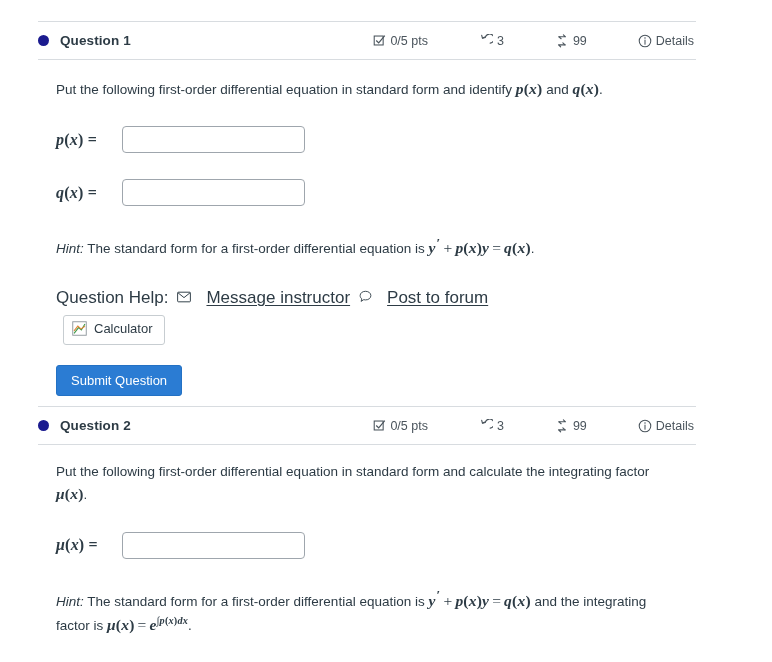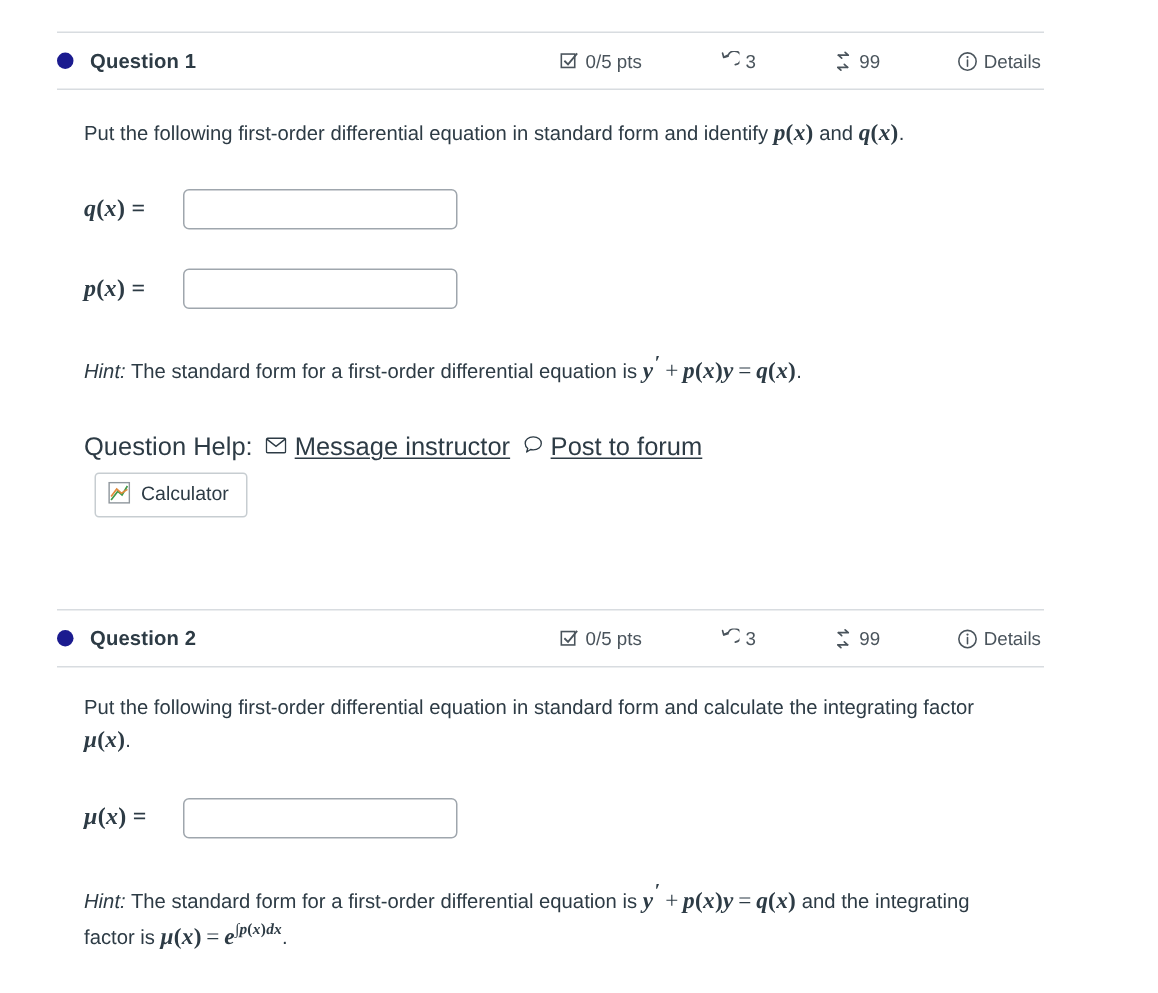--- a/index.html
+++ b/index.html
@@ -175,21 +175,21 @@
     display: flex;
     align-items: center;
     gap: 9px;
     font-size: 17px;
     color: #2d3b45;
   }
   .help-label { color: #2d3b45; }
   .help-link {
     display: inline-flex;
     align-items: center;
-    gap: 5px;
+    gap: 15px;
     color: #2d3b45;
     text-decoration: none;
   }
   .help-link .lbl {
     text-decoration: underline;
     text-underline-offset: 2px;
   }
 
   .calc-btn {
     margin-top: 7px;
@@ -286,26 +286,26 @@
     </div>
 
     <div class="q-body">
 
       <div class="prompt">
         <span>Put the following first-order differential equation in standard form and identify </span><span class="math">p<span class="paren">(</span>x<span class="paren">)</span></span><span> and </span><span class="math">q<span class="paren">(</span>x<span class="paren">)</span></span><span>.</span>
       </div>
 
 
       <div class="answer-row">
+        <span class="answer-label math">p<span class="paren">(</span>x<span class="paren">)</span><span class="eq"> =</span></span>
+        <input class="answer-input" type="text" value="" placeholder="" style="">
+      </div>
+
+      <div class="answer-row">
         <span class="answer-label math">q<span class="paren">(</span>x<span class="paren">)</span><span class="eq"> =</span></span>
-        <input class="answer-input" type="text" value="" placeholder="" style="">
-      </div>
-
-      <div class="answer-row">
-        <span class="answer-label math">p<span class="paren">(</span>x<span class="paren">)</span><span class="eq"> =</span></span>
         <input class="answer-input" type="text" value="" placeholder="" style="">
       </div>
 
       <div class="hint">
         <i>Hint:</i><span> The standard form for a first-order differential equation is </span><span class="math">y<span class="prime">′</span><span class="op">+</span>p<span class="paren">(</span>x<span class="paren">)</span>y<span class="op">=</span>q<span class="paren">(</span>x<span class="paren">)</span></span><span>.</span>
       </div>
 
       <div class="help-row">
         <span class="help-label">Question Help:</span>
 
@@ -333,20 +333,23 @@
         <span>
           <svg width="15" height="15" viewBox="0 0 16 16">
               <rect x="0.8" y="0.8" width="14.4" height="14.4" fill="#ffffff" stroke="#8f979d" stroke-width="1"></rect>
               <path d="M2.2 13.2 L7 7 L10 9.6 L13.8 3.2" fill="none" stroke="#3f9a4a" stroke-width="1.2"></path>
               <path d="M2.2 10.6 L6.2 5.4 L9.6 8.4 L13.8 5.6" fill="none" stroke="#e08a3c" stroke-width="1.2"></path>
             </svg>
         </span>
         <span>Calculator</span>
       </button>
 
+      <div>
+        <button class="submit-btn">Submit Question</button>
+      </div>
     </div>
   </div>
 
   <div class="question-block" style="top:406px;">
 
     <div class="q-header">
       <div class="q-title-wrap">
         <span class="status-dot" style="background: rgb(27, 27, 143);"></span>
         <span class="q-title">Question 2</span>
       </div>

